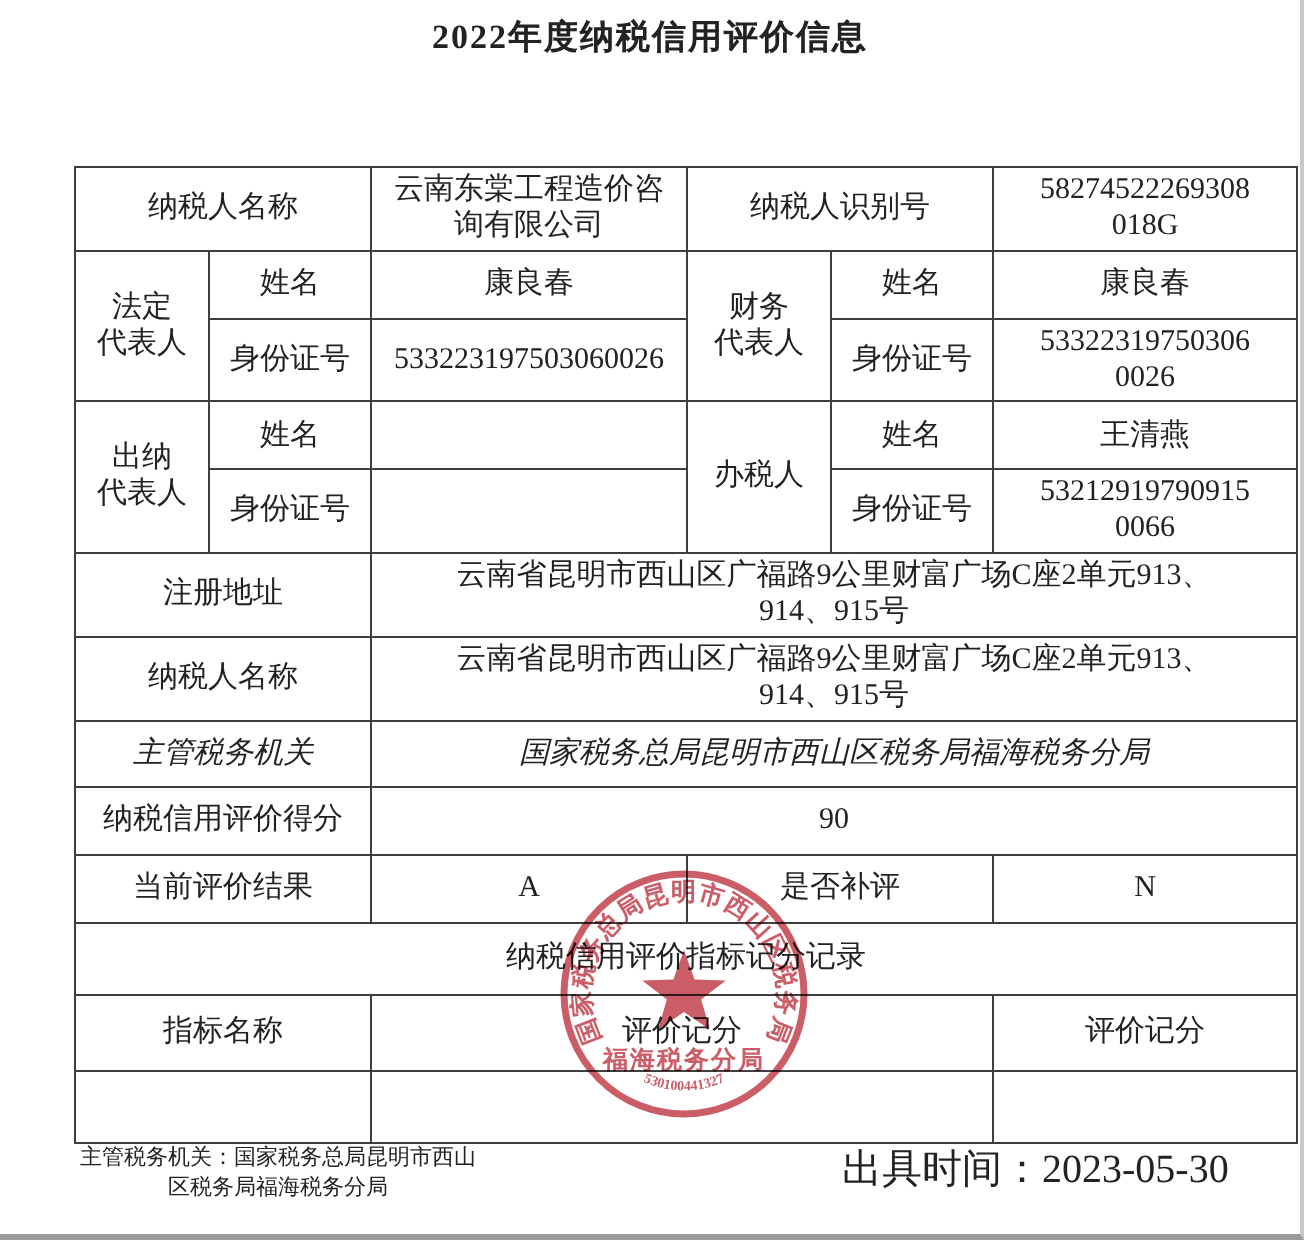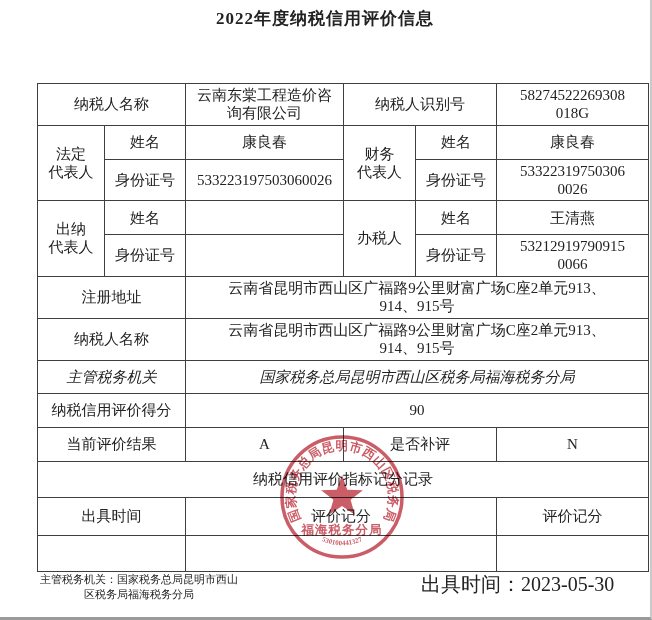--- a/index.html
+++ b/index.html
@@ -141,21 +141,21 @@
     <tr class="h34">
       <td colspan="2">当前评价结果</td>
       <td>A</td>
       <td colspan="2">是否补评</td>
       <td>N</td>
     </tr>
     <tr class="h36">
       <td colspan="6">纳税信用评价指标记分记录</td>
     </tr>
     <tr class="h38">
-      <td colspan="2">出具时间</td>
+      <td colspan="2">指标名称</td>
       <td colspan="3">评价记分</td>
       <td>评价记分</td>
     </tr>
     <tr class="h36">
       <td colspan="2"></td>
       <td colspan="3"></td>
       <td></td>
     </tr>
   </tbody>
 </table>

